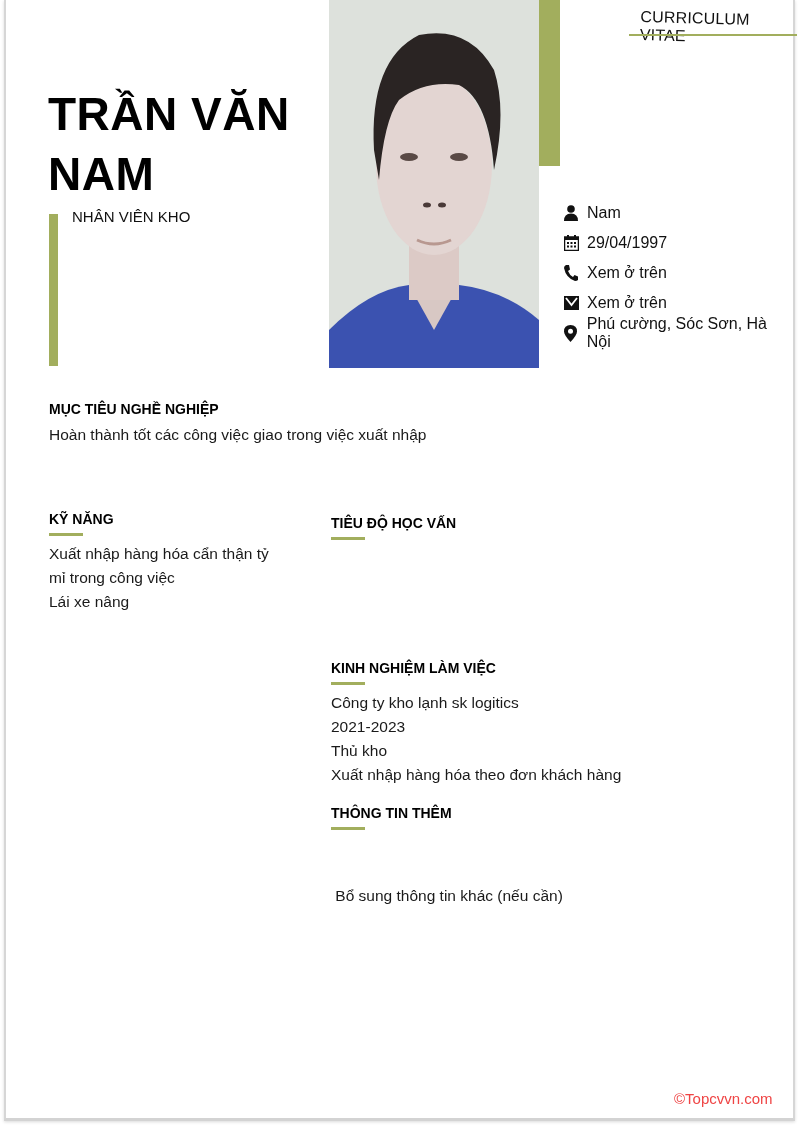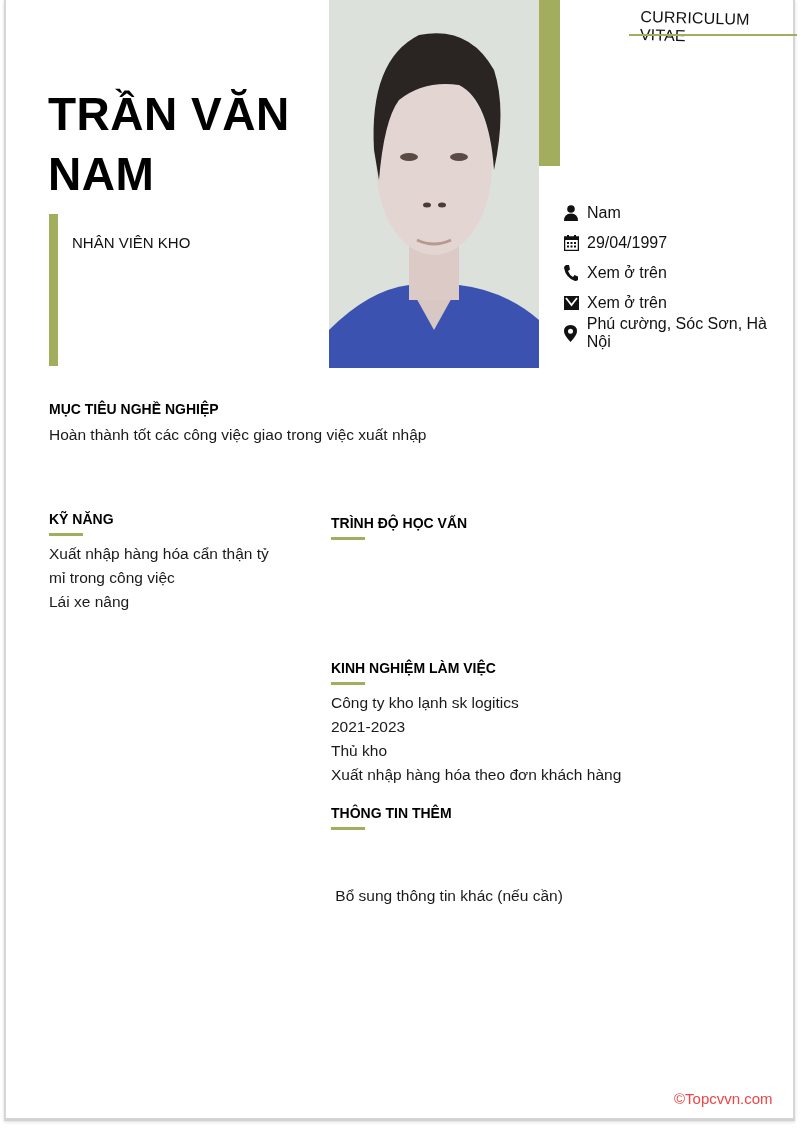--- a/index.html
+++ b/index.html
@@ -4,21 +4,21 @@
 <style>
   html, body { margin:0; padding:0; }
   body { width:800px; height:1142px; background:#ffffff; position:relative; overflow:hidden;
          font-family:"Liberation Sans", sans-serif; color:#1a1a1a; }
   .page { position:absolute; left:4px; top:0; width:791px; height:1121px; background:#fff;
           border-left:2px solid #d6d6d6; border-right:2px solid #d6d6d6; border-bottom:3px solid #d3d3d3;
           box-shadow: 0 1px 3px rgba(0,0,0,0.15); box-sizing:border-box; }
   .abs { position:absolute; }
   .name { left:42px; top:84px; font-size:46px; font-weight:bold; line-height:60px; color:#000; letter-spacing:0.5px; }
   .title-bar { left:43px; top:214px; width:9px; height:152px; background:#a2ae5d; }
-  .job-title { left:66px; top:234px; font-size:15px; color:#111; }
+  .job-title { left:66px; top:208px; font-size:15px; color:#111; }
   .photo { left:323px; top:0; width:210px; height:368px; overflow:hidden;
            background:linear-gradient(#dfe3df, #d7dbd6); }
   .green-bar { left:533px; top:0; width:21px; height:166px; background:#a2ae5d; }
   .cv-label { left:634px; top:10px; font-size:16px; color:#111; transform:rotate(1.5deg); letter-spacing:0.2px; }
   .cv-line { left:623px; top:34px; width:168px; height:2px; background:#a2ae5d; }
   .info { left:556px; top:198px; }
   .info-row { display:flex; align-items:center; height:30px; font-size:16px; color:#111; }
   .info-row .ic { width:18px; height:18px; margin-right:7px; display:flex; align-items:center; justify-content:center; }
   .sec-title { font-size:14px; font-weight:bold; color:#000; }
   .sec-line { width:34px; height:3px; background:#a2ae5d; margin-top:6px; margin-bottom:6px; }
@@ -124,21 +124,21 @@
     <div class="sec-title">KỸ NĂNG</div>
     <div class="sec-line"></div>
     <div class="body-text">
       <div>Xuất nhập hàng hóa cẩn thận tỷ</div>
       <div>mỉ trong công việc</div>
       <div>Lái xe nâng</div>
     </div>
   </div>
 
   <div class="abs" style="left:325px; top:515px; width:400px;">
-    <div class="sec-title">TRÌNH ĐỘ HỌC VẤN</div>
+    <div class="sec-title">TIÊU ĐỘ HỌC VẤN</div>
     <div class="sec-line"></div>
   </div>
 
   <div class="abs" style="left:325px; top:660px; width:400px;">
     <div class="sec-title">KINH NGHIỆM LÀM VIỆC</div>
     <div class="sec-line"></div>
     <div class="body-text">
       <div>Công ty kho lạnh sk logitics</div>
       <div>2021-2023</div>
       <div>Thủ kho</div>

